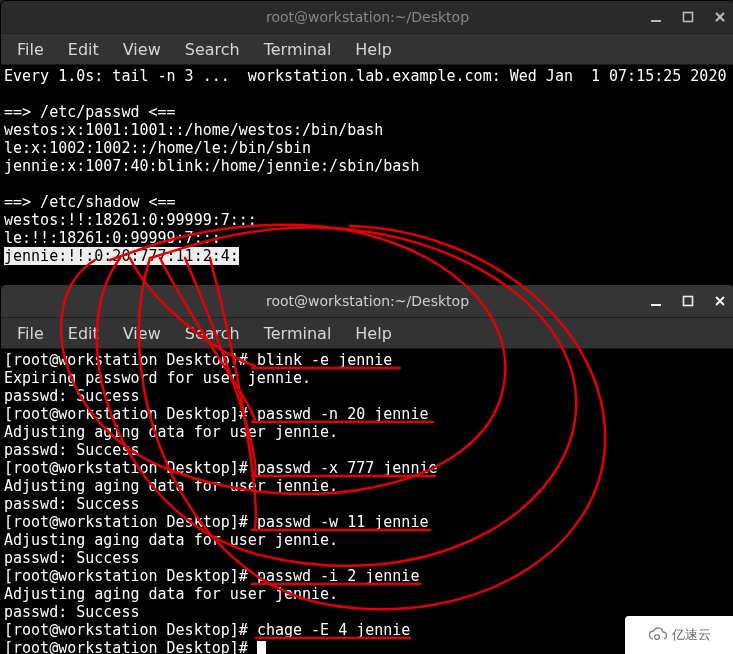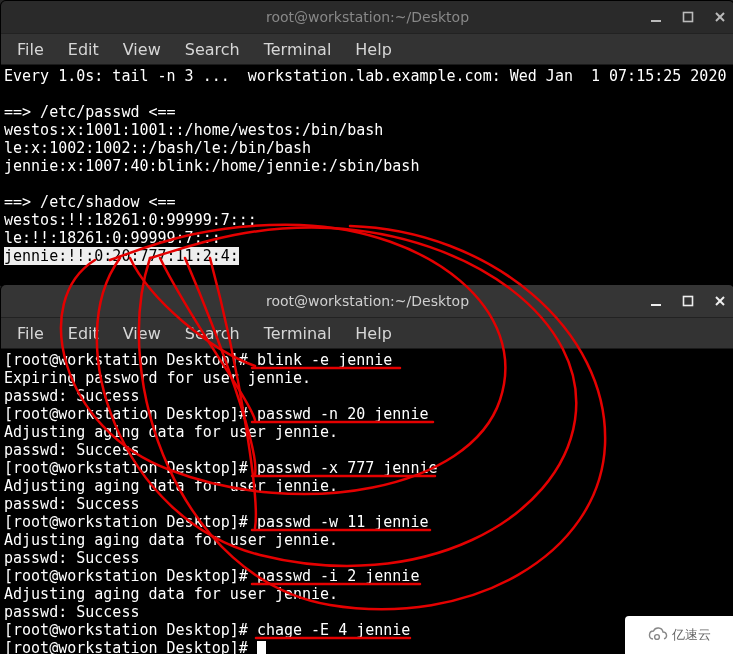--- a/index.html
+++ b/index.html
@@ -149,21 +149,21 @@
     <span class="menu-item">Edit</span>
     <span class="menu-item">View</span>
     <span class="menu-item">Search</span>
     <span class="menu-item">Terminal</span>
     <span class="menu-item">Help</span>
   </div>
   <div class="term-body"><span>Every 1.0s: tail -n 3 ...  workstation.lab.example.com: Wed Jan  1 07:15:25 2020</span>
 <span></span>
 <span>==&gt; /etc/passwd &lt;==</span>
 <span>westos:x:1001:1001::/home/westos:/bin/bash</span>
-<span>le:x:1002:1002::/bash/le:/bin/bash</span>
+<span>le:x:1002:1002::/home/le:/bin/sbin</span>
 <span>jennie:x:1007:40:blink:/home/jennie:/sbin/bash</span>
 <span></span>
 <span>==&gt; /etc/shadow &lt;==</span>
 <span>westos:!!:18261:0:99999:7:::</span>
 <span>le:!!:18261:0:99999:7:::</span>
 <span class="hlsel">jennie:!!:0:20:777:11:2:4:</span></div>
 </div>
 
 <div class="term-window win2">
   <div class="titlebar">

